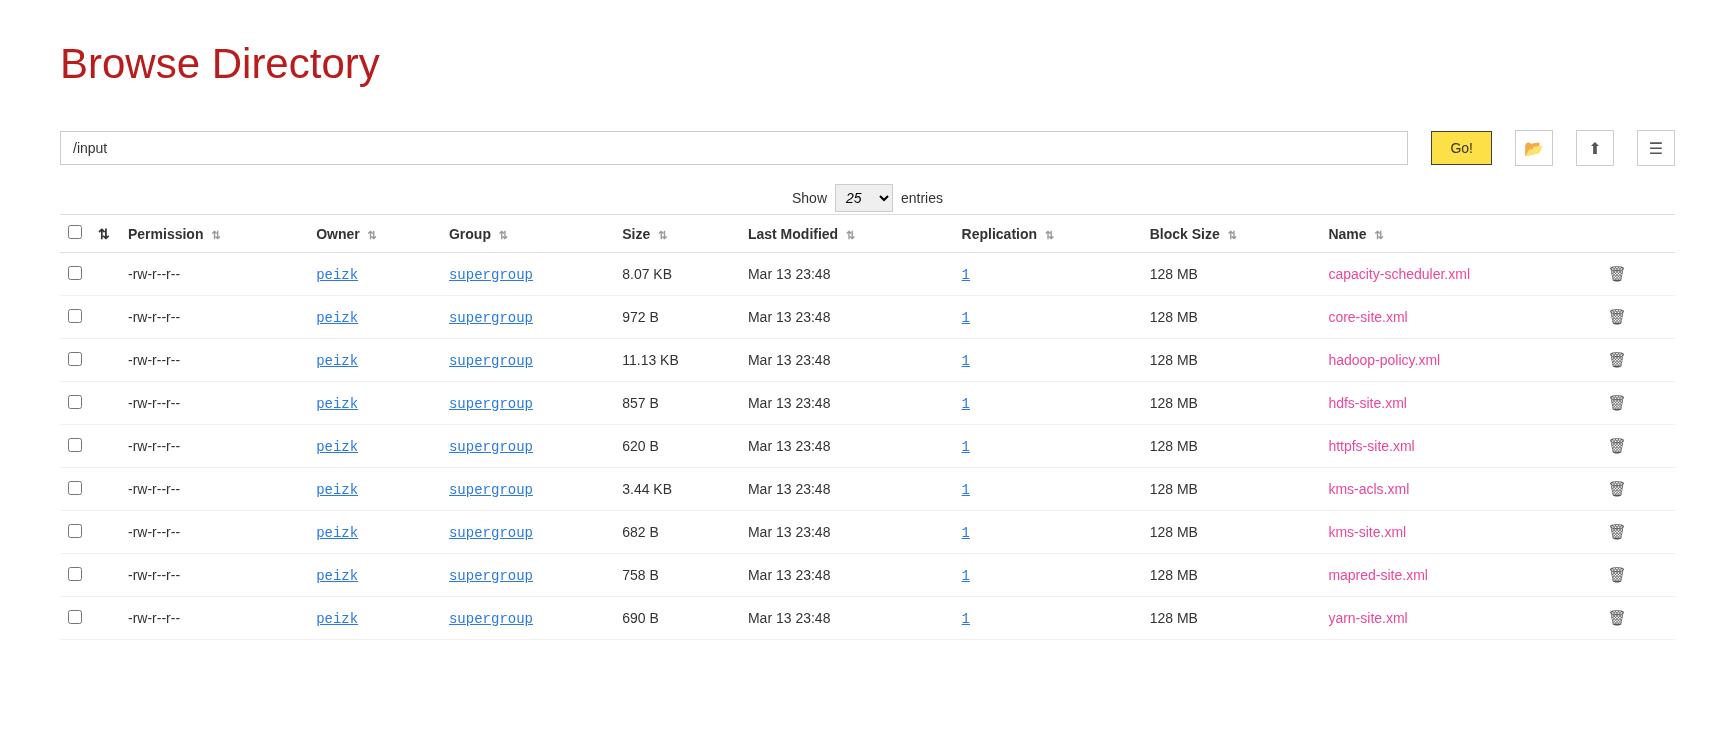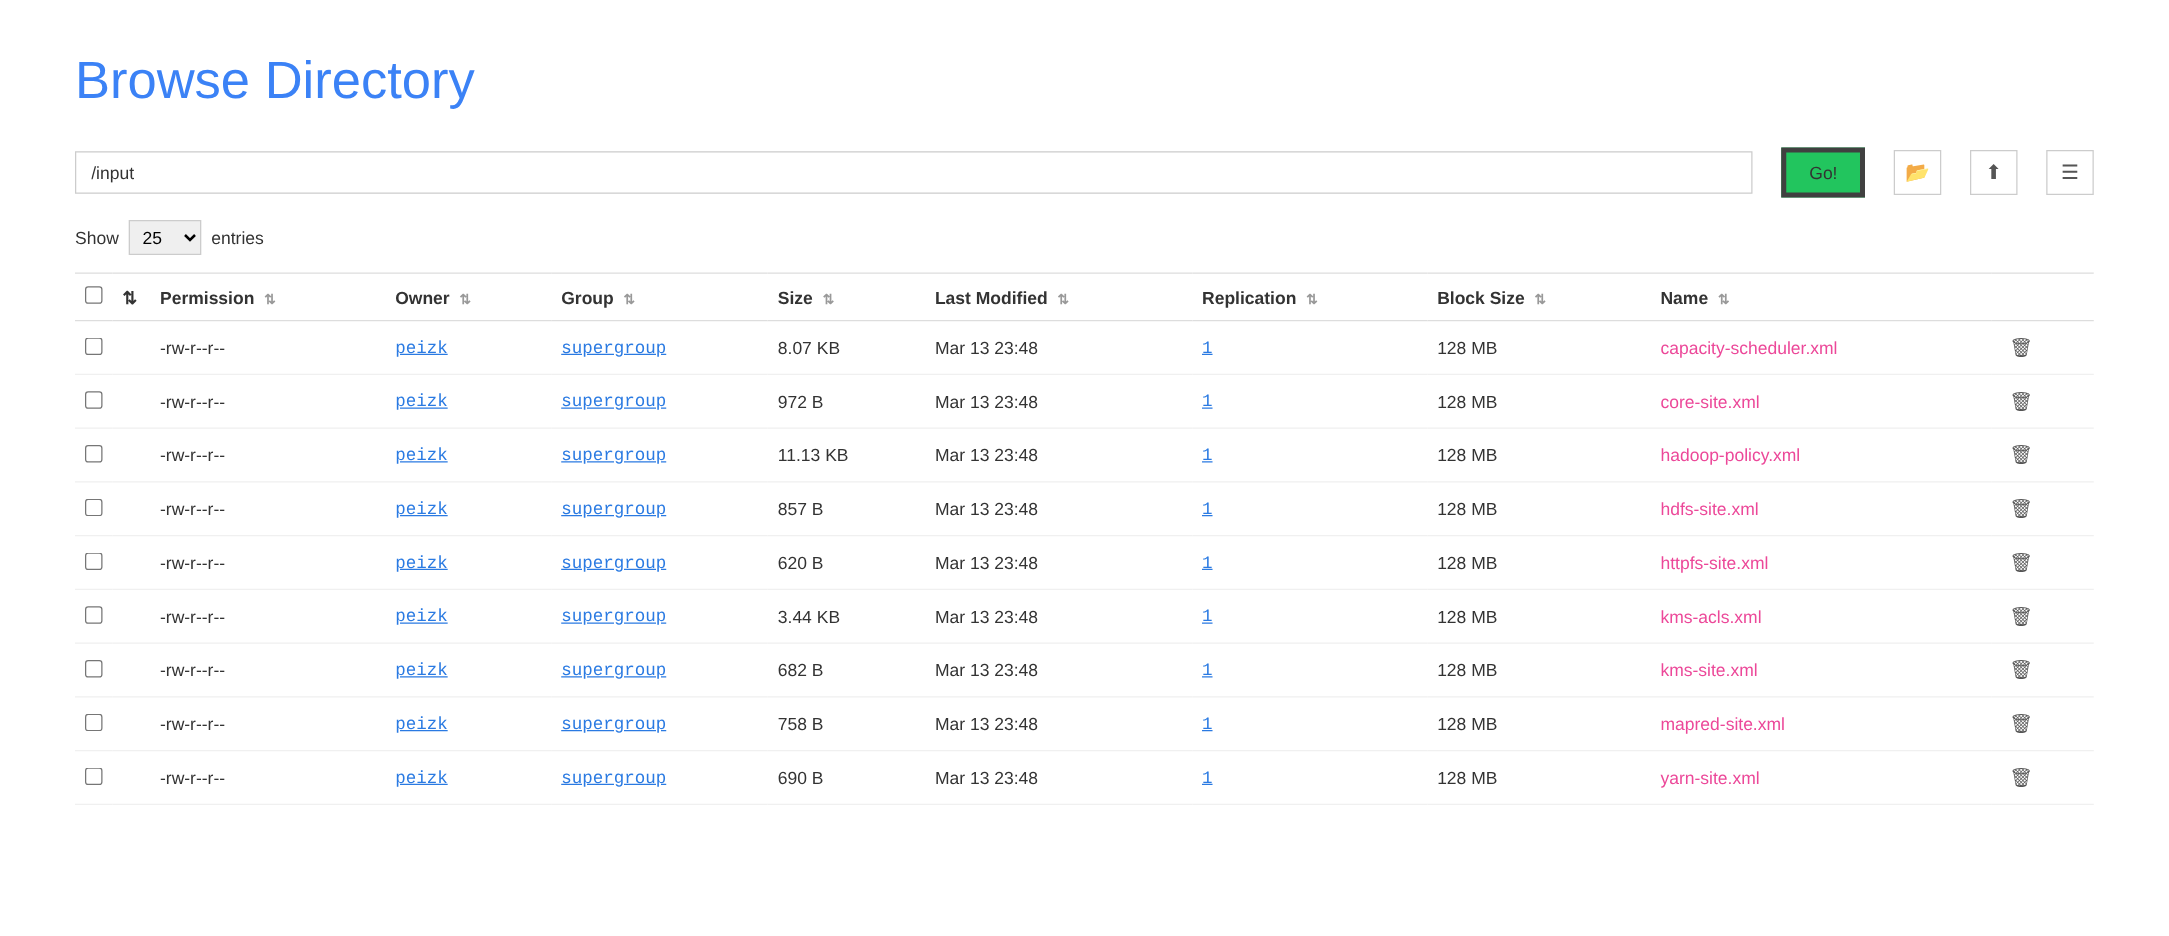--- a/index.html
+++ b/index.html
@@ -1,25 +1,25 @@
 <!DOCTYPE html>
 <html><head>
   <meta charset="utf-8">
   <style>
     * { box-sizing: border-box; margin: 0; padding: 0; }
     body { font-family: Arial, sans-serif; background: #fff; color: #333; font-size: 14px; }
     .page { padding: 40px 60px; }
-    h1 { font-size: 42px; font-weight: 400; color: #3b82f6; margin-bottom: 30px; }
+    h1 { font-size: 42px; font-weight: 400; color: #b91c1c; margin-bottom: 42px; }
     .toolbar { display: flex; align-items: center; gap: 23px; margin-bottom: 18px; }
     .path-input { flex: 1; border: 1px solid #ccc; padding: 8px 12px; font-size: 14px; outline: none; color: #333; }
-    .go-btn { padding: 8px 18px; background: #22c55e; border: 4px solid #404040; cursor: pointer; font-size: 14px; color: #333; }
+    .go-btn { padding: 8px 18px; background: #fde047; border: 1px solid #404040; cursor: pointer; font-size: 14px; color: #333; }
     .icon-btn { width: 38px; height: 36px; background: #fff; border: 1px solid #ccc; cursor: pointer; display: flex; align-items: center; justify-content: center; font-size: 16px; color: #555; }
-    .table-controls { display: flex; align-items: center; justify-content: flex-start; margin-bottom: 14px; }
+    .table-controls { display: flex; align-items: center; justify-content: center; margin-bottom: 2px; }
     .show-entries { display: flex; align-items: center; gap: 8px; font-size: 14px; }
-    .show-entries select { padding: 4px 6px; border: 1px solid #ccc; font-size: 14px; }
+    .show-entries select { padding: 4px 6px; border: 1px solid #ccc; font-size: 14px; font-style: italic; }
     .search-area { display: flex; align-items: center; gap: 8px; font-size: 14px; }
     .search-area input { border: 1px solid #ccc; padding: 5px 10px; font-size: 14px; width: 200px; outline: none; }
     table { width: 100%; border-collapse: collapse; font-size: 14px; }
     thead th { border-top: 1px solid #ddd; border-bottom: 1px solid #ddd; padding: 10px 8px; text-align: left; font-weight: 700; color: #333; white-space: nowrap; }
     thead th .sort-icon { color: #999; margin-left: 4px; font-size: 11px; }
     tbody tr { border-bottom: 1px solid #f0f0f0; }
     tbody td { padding: 10px 8px; vertical-align: middle; }
     .cb-cell { width: 30px; }
     input[type="checkbox"] { width: 14px; height: 14px; cursor: pointer; }
     .link-blue { color: #2a7ae2; text-decoration: underline; cursor: pointer; font-family: Liberation Mono, monospace; }

